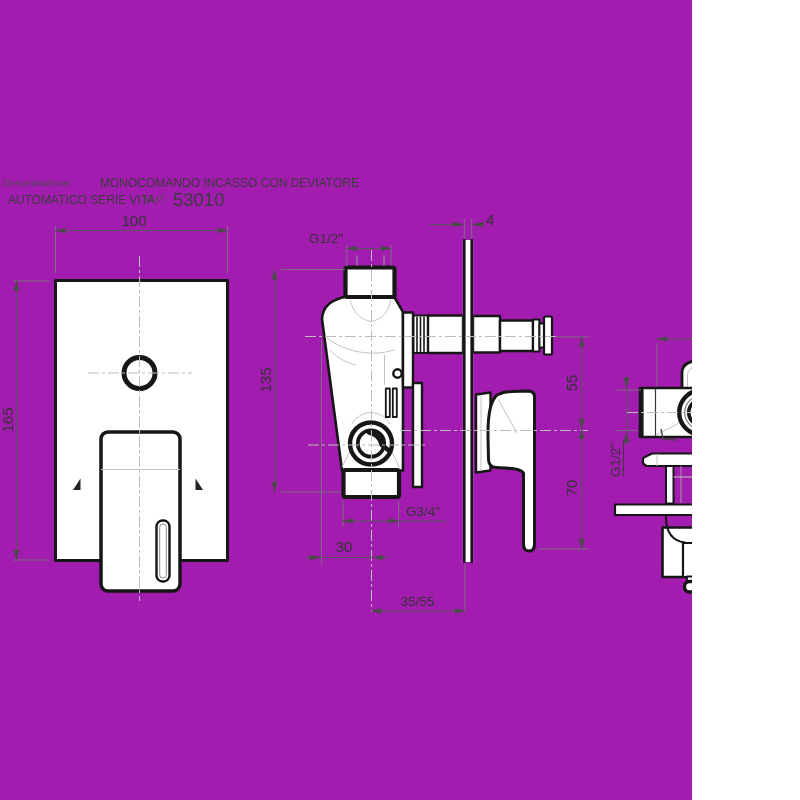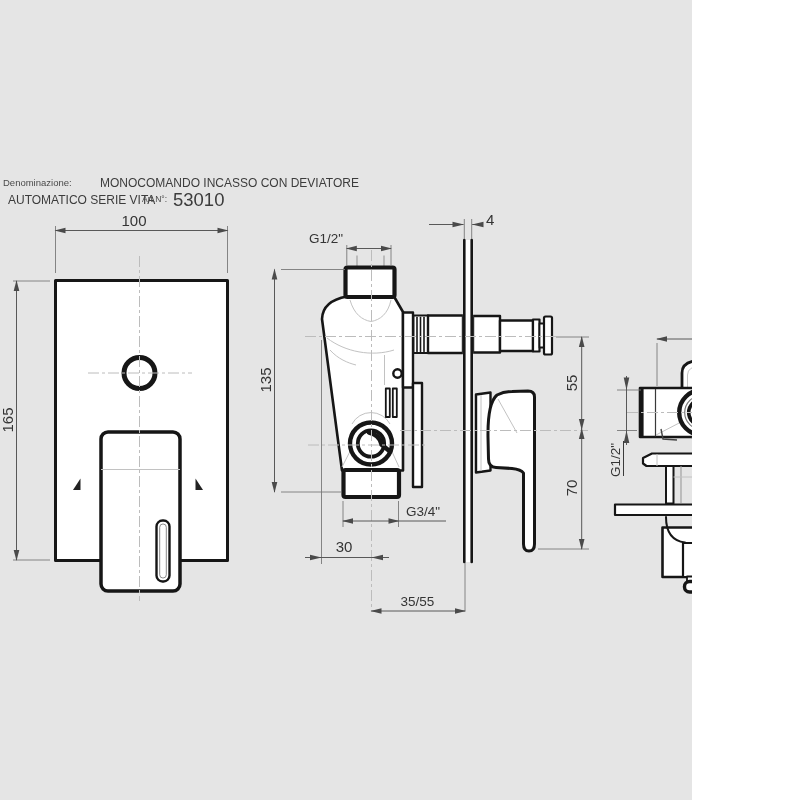--- a/index.html
+++ b/index.html
@@ -1,16 +1,16 @@
 <!DOCTYPE html>
 <html><head>
 <meta charset="utf-8">
 <style>
   html,body{margin:0;padding:0;background:#fff;}
-  .page{position:relative;width:692px;height:800px;background:#e5e5e5;overflow:hidden;}
+  .page{position:relative;width:692px;height:800px;background:#a21caf;overflow:hidden;}
   svg{display:block;}
   text{font-family:"Liberation Sans",sans-serif;fill:#333;}
   .o{fill:#ffffff;stroke:#161616;stroke-linejoin:round;stroke-linecap:round;}
   .ln{stroke:#161616;fill:none;stroke-linecap:round;}
   .lt{stroke:#c2c2c2;stroke-width:1;fill:none;}
   .lt2{stroke:#9a9a9a;stroke-width:1.1;fill:none;}
   .cl{stroke:#bcbcbc;stroke-width:1;fill:none;stroke-dasharray:11 3 3 3;}
   .dim{stroke:#585858;stroke-width:1;fill:none;}
   .ext{stroke:#787878;stroke-width:0.9;fill:none;}
   .arr{fill:#4a4a4a;}

